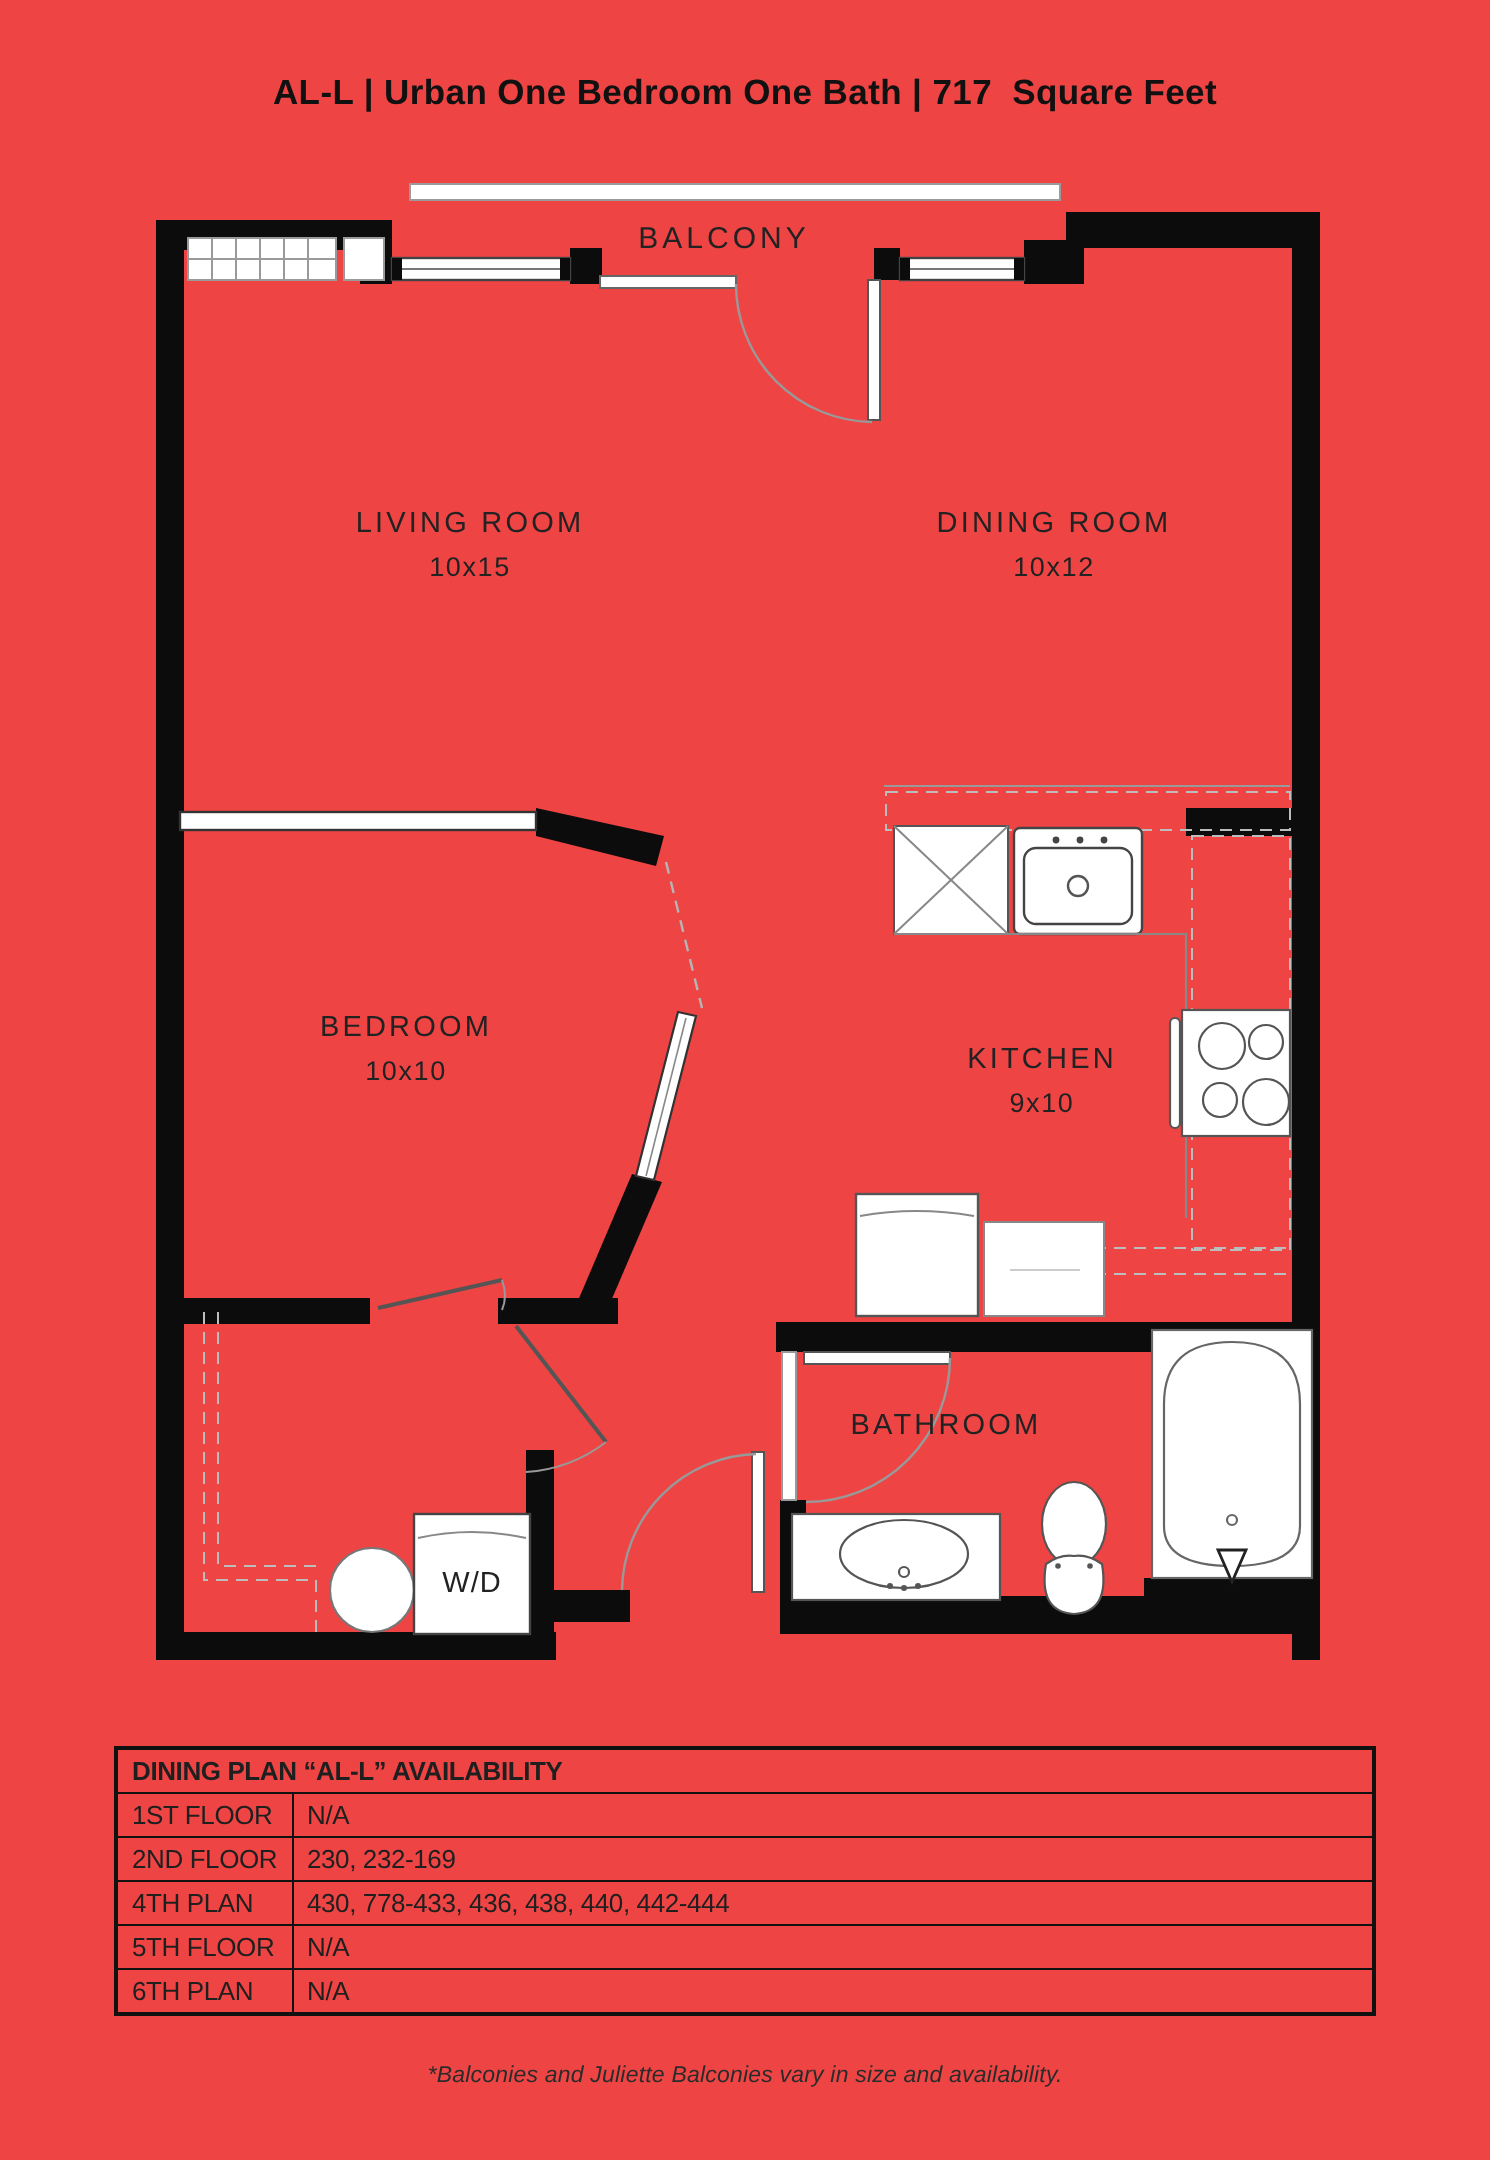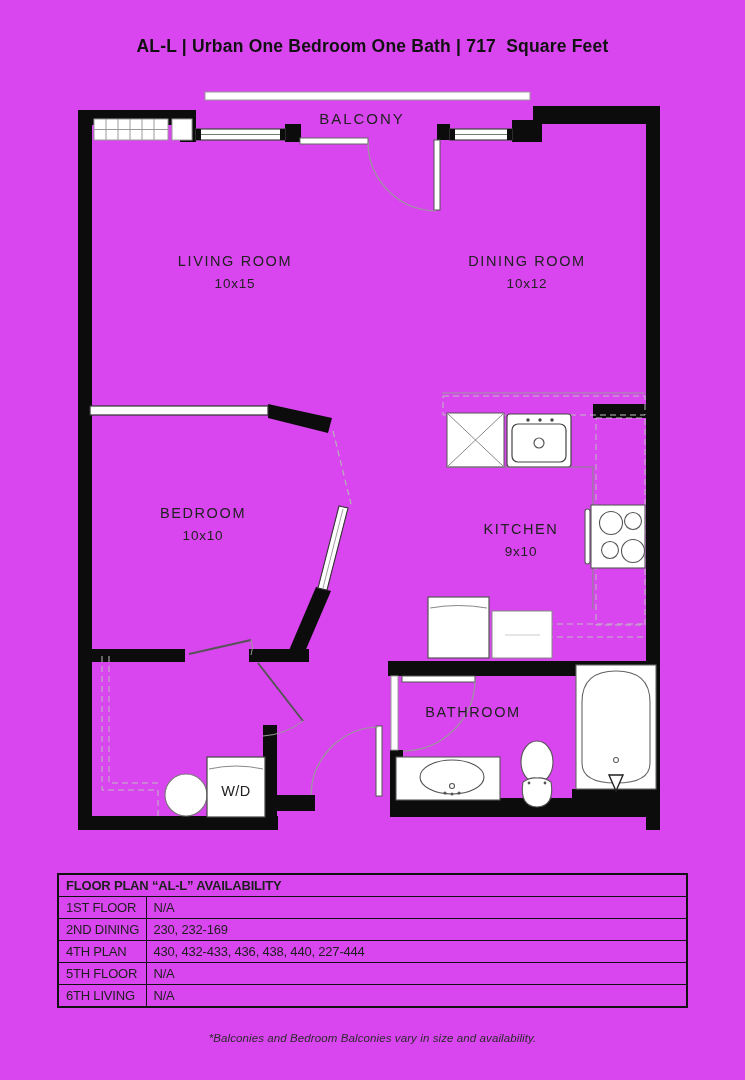--- a/index.html
+++ b/index.html
@@ -1,16 +1,16 @@
 <!DOCTYPE html>
 <html><head>
 <meta charset="utf-8">
 <style>
   html,body{margin:0;padding:0;background:#fff;}
-  .page{position:relative;width:745px;height:1080px;background:#d946ef;overflow:hidden;
+  .page{position:relative;width:745px;height:1080px;background:#ef4444;overflow:hidden;
         font-family:"Liberation Sans",sans-serif;color:#1f1f1f;}
   .title{position:absolute;top:36px;left:0;width:745px;text-align:center;
          font-size:17.5px;font-weight:bold;letter-spacing:.2px;white-space:pre;color:#111;}
   svg.plan{position:absolute;top:0;left:0;width:745px;height:1080px;}
   .room-name{font-size:14.5px;letter-spacing:1.6px;fill:#222;}
   .room-dims{font-size:13.5px;letter-spacing:.8px;fill:#222;}
   .balcony-text{font-size:15px;letter-spacing:2px;fill:#222;}
   .wd-text{font-size:14.5px;letter-spacing:.5px;fill:#222;}
   table.avail{position:absolute;left:57px;top:873px;width:631px;border-collapse:collapse;
               border:2.5px solid #111;table-layout:fixed;}
@@ -210,41 +210,41 @@
     </g>
   </svg>
 
   <table class="avail">
     <colgroup>
         <col class="c1">
         <col>
       </colgroup>
     <tbody>
         <tr>
-      <th colspan="2">FLOOR PLAN “AL-L” AVAILABILITY</th>
+      <th colspan="2">DINING PLAN “AL-L” AVAILABILITY</th>
     </tr>
     <tr>
       <td>1ST FLOOR</td>
       <td>N/A</td>
     </tr>
     <tr>
-      <td>2ND DINING</td>
+      <td>2ND FLOOR</td>
       <td>230, 232-169</td>
     </tr>
     <tr>
       <td>4TH PLAN</td>
-      <td>430, 432-433, 436, 438, 440, 227-444</td>
+      <td>430, 778-433, 436, 438, 440, 442-444</td>
     </tr>
     <tr>
       <td>5TH FLOOR</td>
       <td>N/A</td>
     </tr>
     <tr>
-      <td>6TH LIVING</td>
+      <td>6TH PLAN</td>
       <td>N/A</td>
     </tr>
   </tbody>
     </table>
 
   <div class="watermark">Atlas Management LLC</div>
-  <div class="footnote">*Balconies and Bedroom Balconies vary in size and availability.</div>
+  <div class="footnote">*Balconies and Juliette Balconies vary in size and availability.</div>
 
 </div>
 
 </body></html>

